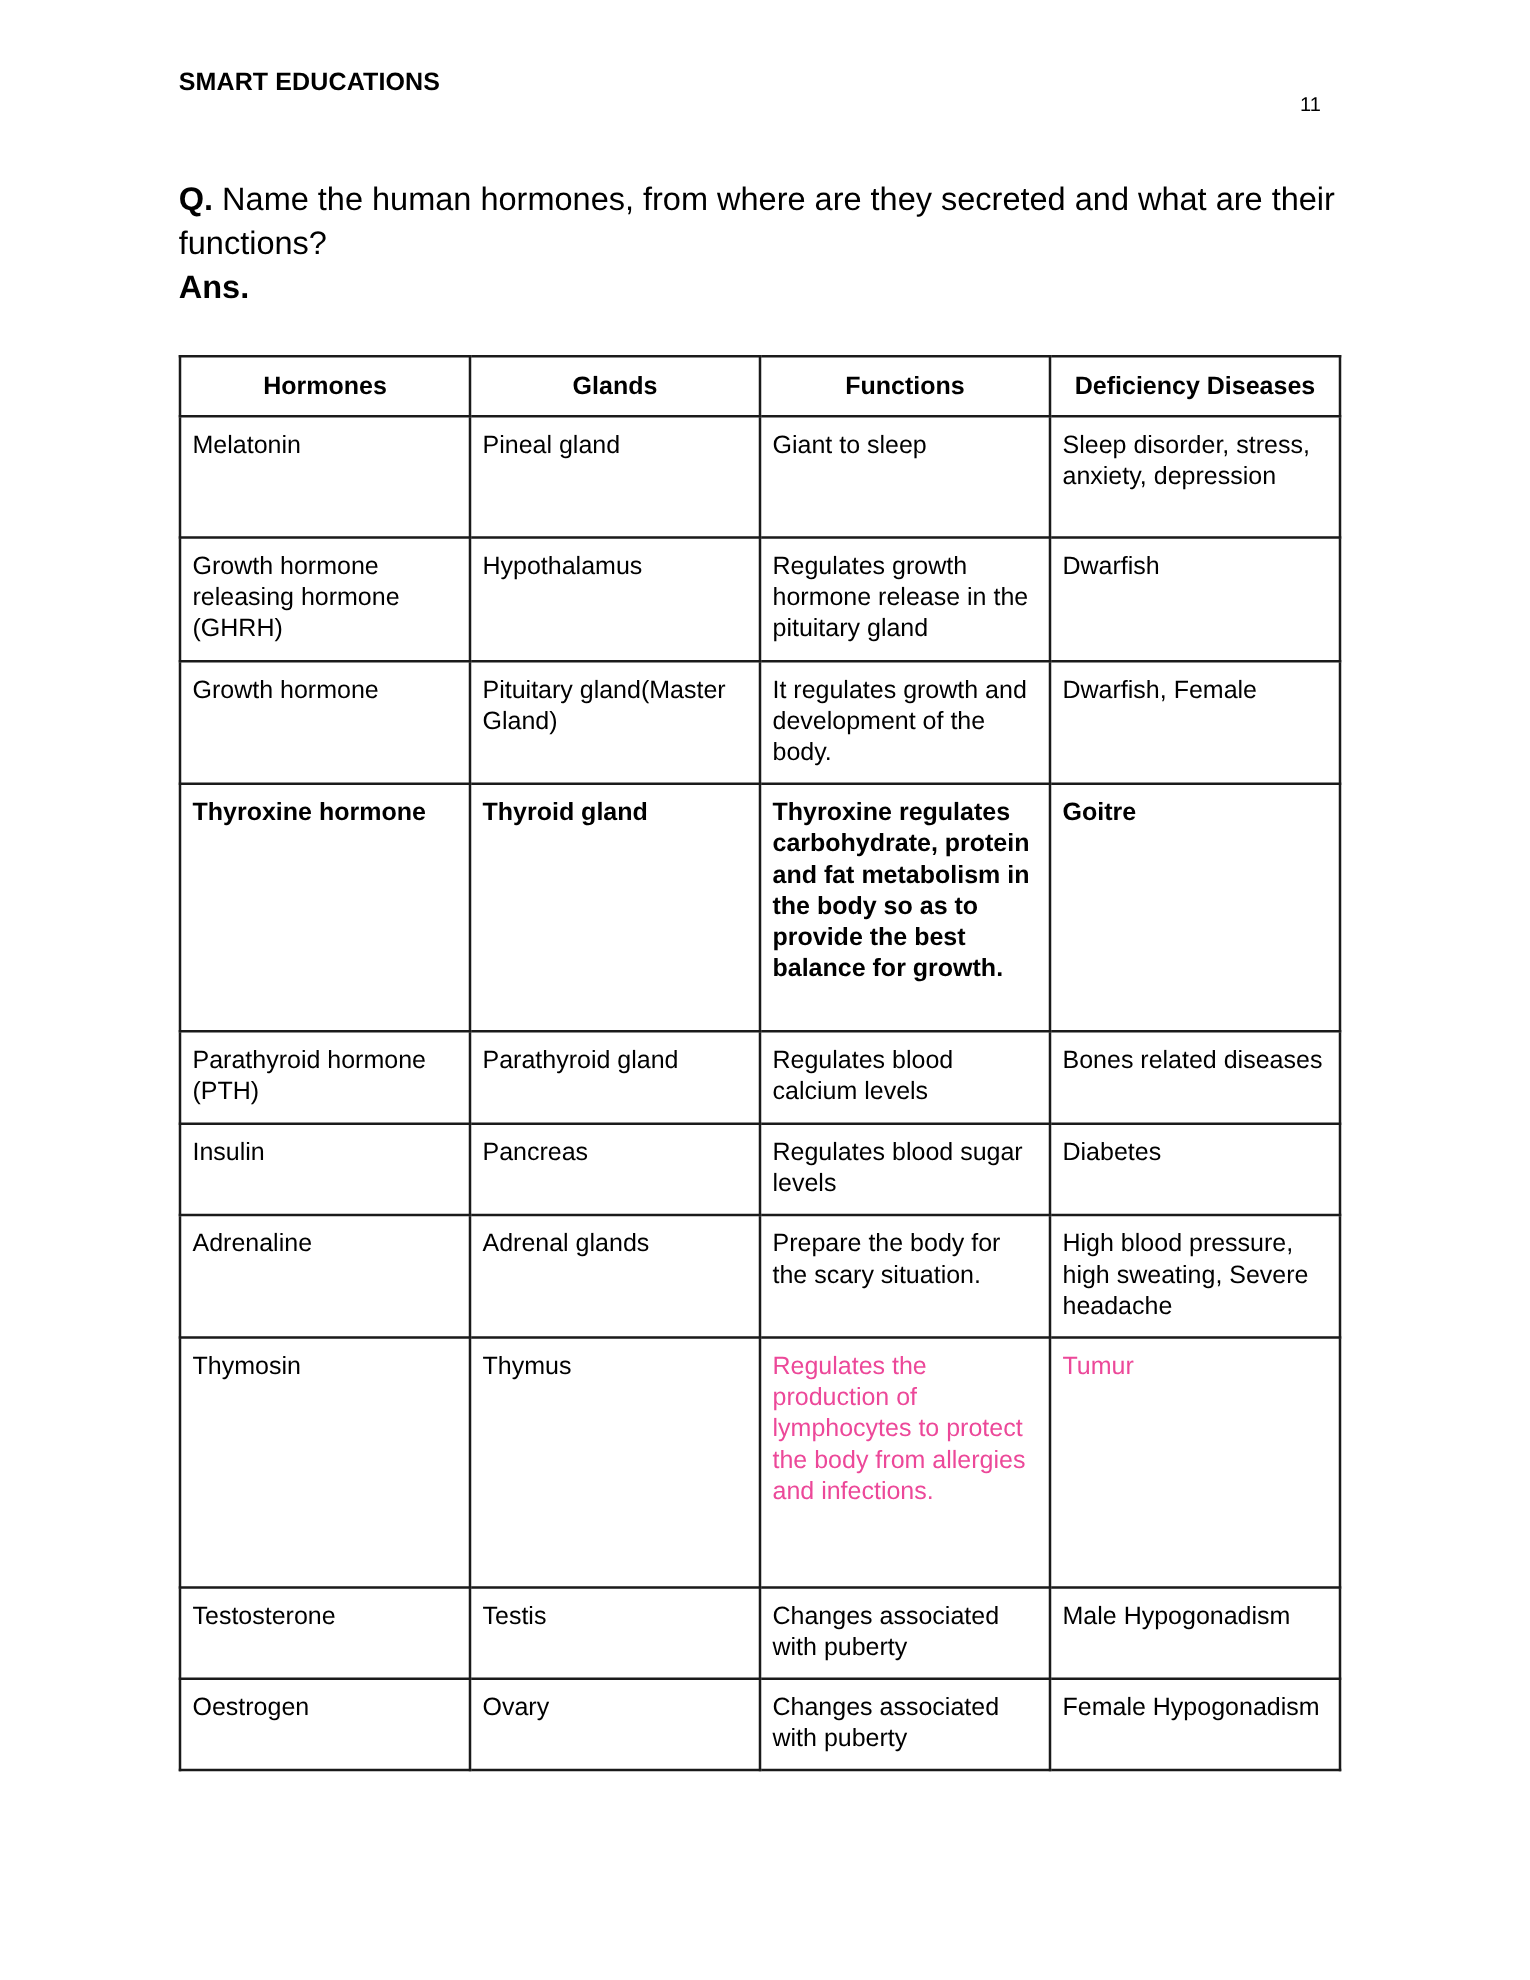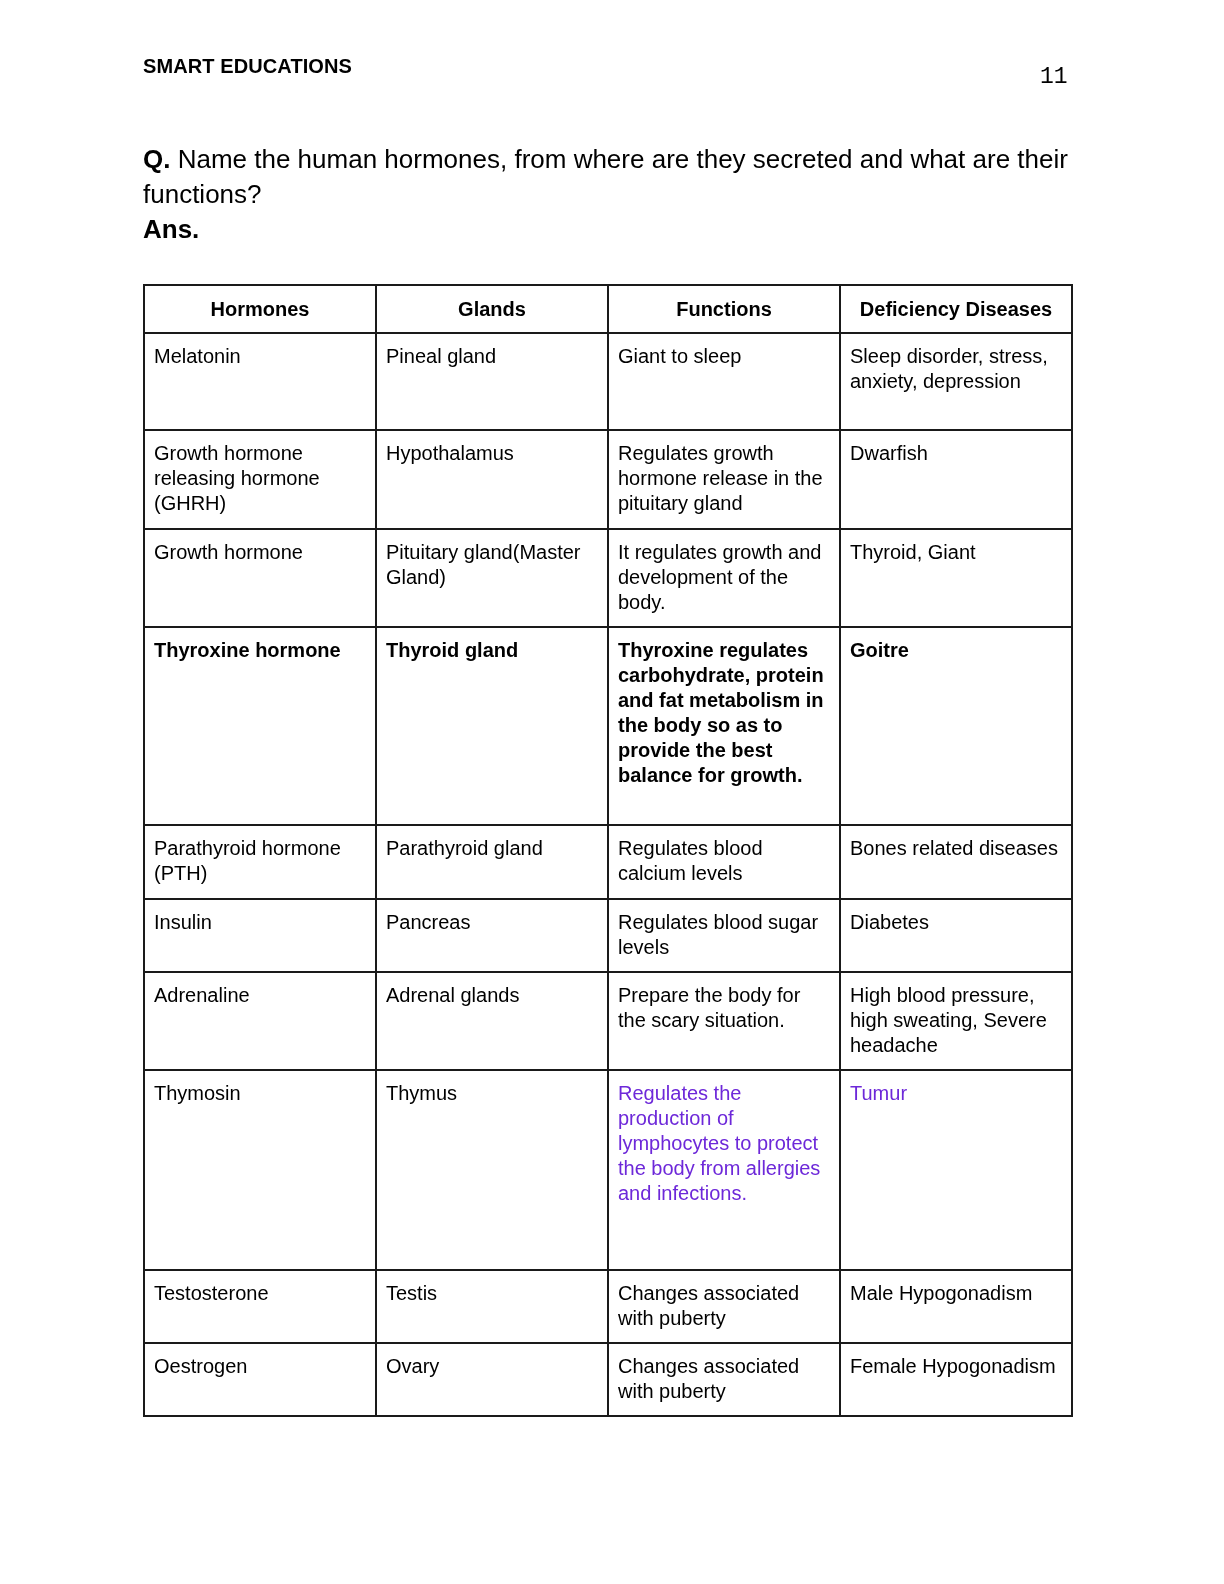--- a/index.html
+++ b/index.html
@@ -5,21 +5,21 @@
   html, body { margin: 0; padding: 0; background: #ffffff; }
   body {
     width: 1224px; height: 1584px; position: relative; overflow: hidden;
     font-family: "Liberation Sans", sans-serif; color: #000;
   }
   .header-brand {
     position: absolute; left: 143px; top: 55px;
     font-size: 20px; font-weight: bold; letter-spacing: 0.1px;
   }
   .page-num {
-    position: absolute; left: 1040px; top: 64px; font-size: 23px; font-family: Liberation Mono, monospace;
+    position: absolute; left: 1040px; top: 76px; font-size: 16px;
   }
   .question {
     position: absolute; left: 143px; top: 142px; width: 930px;
     font-size: 26px; line-height: 35px;
   }
   .question b { font-weight: bold; }
   .answer-label {
     position: absolute; left: 143px; top: 212px;
     font-size: 26px; font-weight: bold; line-height: 35px;
   }
@@ -40,21 +40,21 @@
   tr.r-melatonin td { height: 75px; }
   tr.r-ghrh td { height: 77px; }
   tr.r-gh td { height: 76px; }
   tr.r-thyroxine td { height: 176px; font-weight: bold; }
   tr.r-pth td { height: 52px; }
   tr.r-insulin td { height: 51px; }
   tr.r-adrenaline td { height: 76px; }
   tr.r-thymosin td { height: 178px; }
   tr.r-testosterone td { height: 51px; }
   tr.r-oestrogen td { height: 51px; }
-  td.muted { color: #6d28d9; }
+  td.muted { color: #ec4899; }
 </style>
 </head>
 <body>
 
 <div class="header-brand">SMART EDUCATIONS</div>
 <div class="page-num">11</div>
 
 <div class="question">
   <b>Q.</b><span> Name the human hormones, from where are they secreted and what are their functions?</span>
 </div>
@@ -85,21 +85,21 @@
     <tr class="r-ghrh">
       <td>Growth hormone releasing hormone (GHRH)</td>
       <td>Hypothalamus</td>
       <td>Regulates growth hormone release in the pituitary gland</td>
       <td>Dwarfish</td>
     </tr>
     <tr class="r-gh">
       <td>Growth hormone</td>
       <td>Pituitary gland(Master Gland)</td>
       <td>It regulates growth and development of the body.</td>
-      <td>Thyroid, Giant</td>
+      <td>Dwarfish, Female</td>
     </tr>
     <tr class="r-thyroxine">
       <td>Thyroxine hormone</td>
       <td>Thyroid gland</td>
       <td>Thyroxine regulates carbohydrate, protein and fat metabolism in the body so as to provide the best balance for growth.</td>
       <td>Goitre</td>
     </tr>
     <tr class="r-pth">
       <td>Parathyroid hormone (PTH)</td>
       <td>Parathyroid gland</td>

